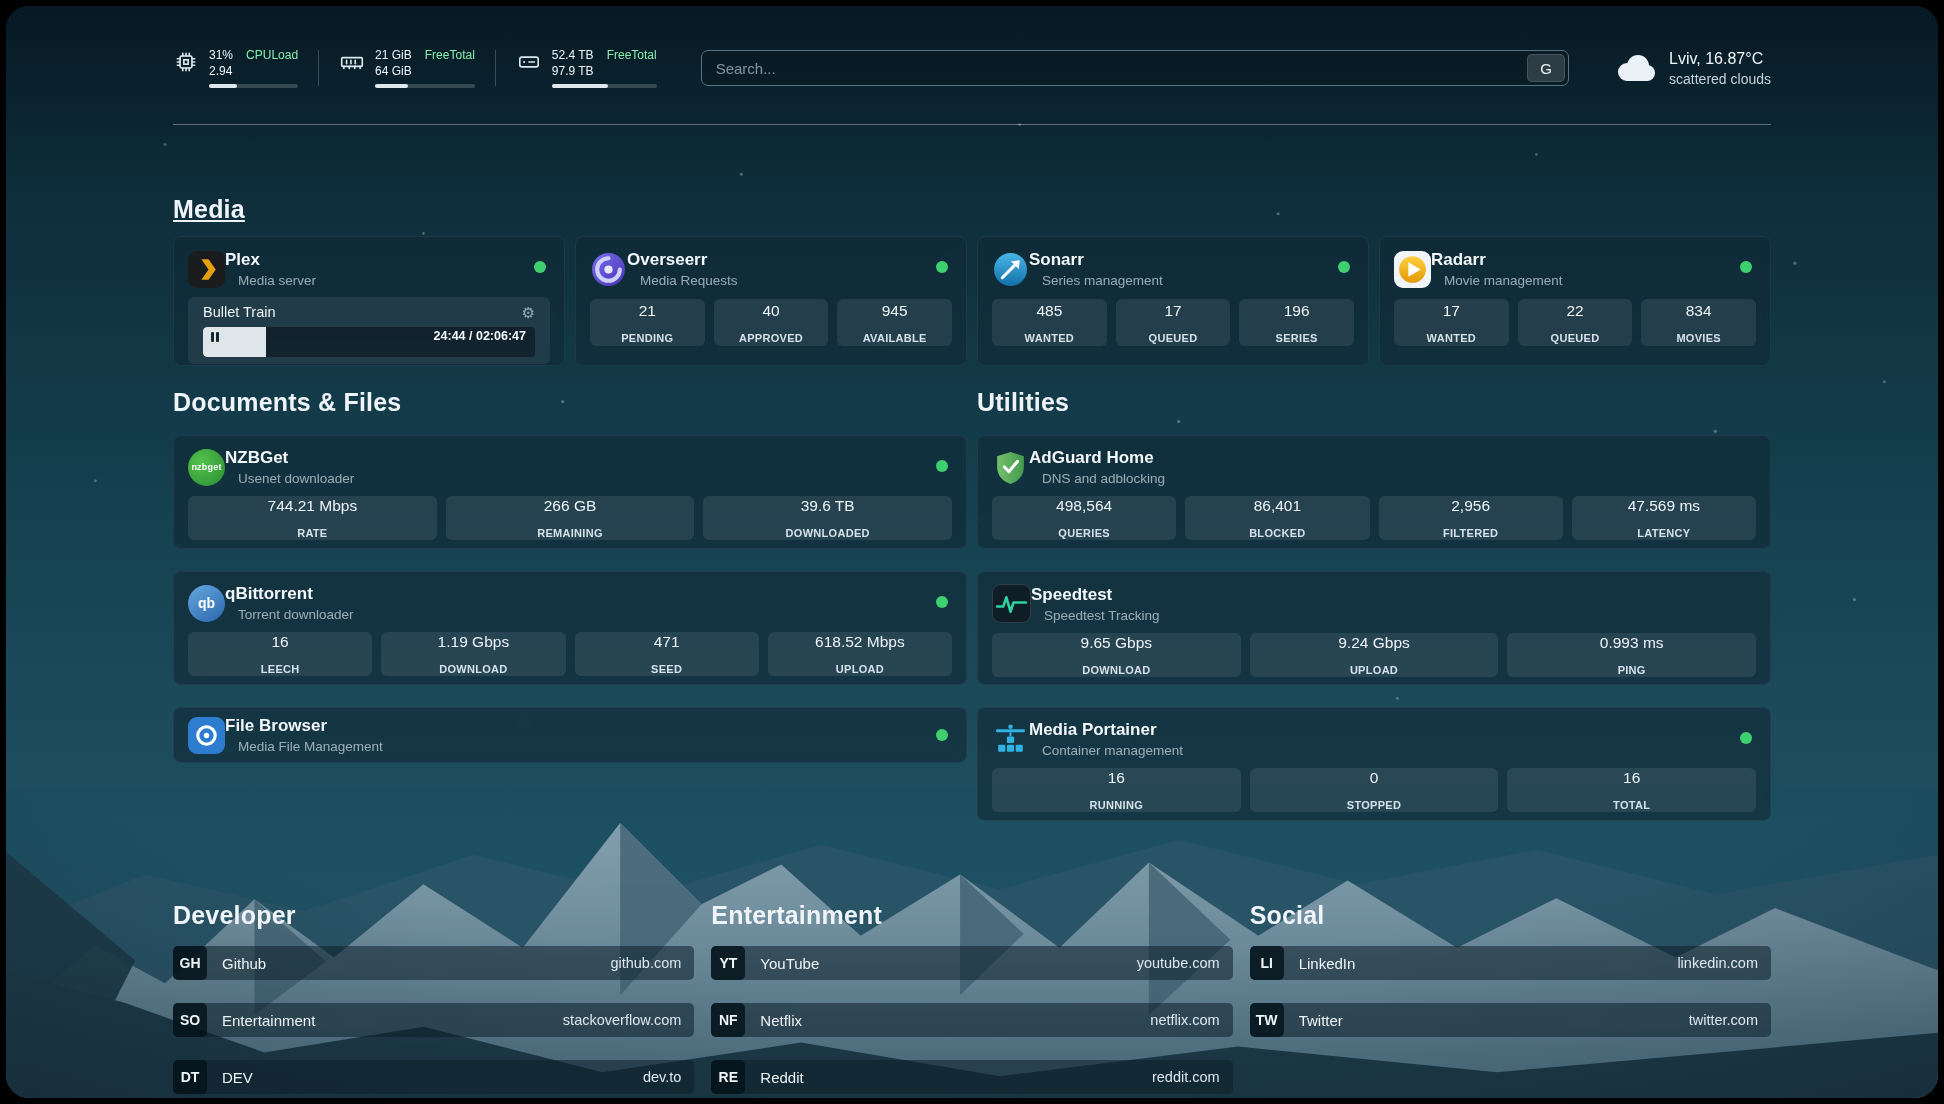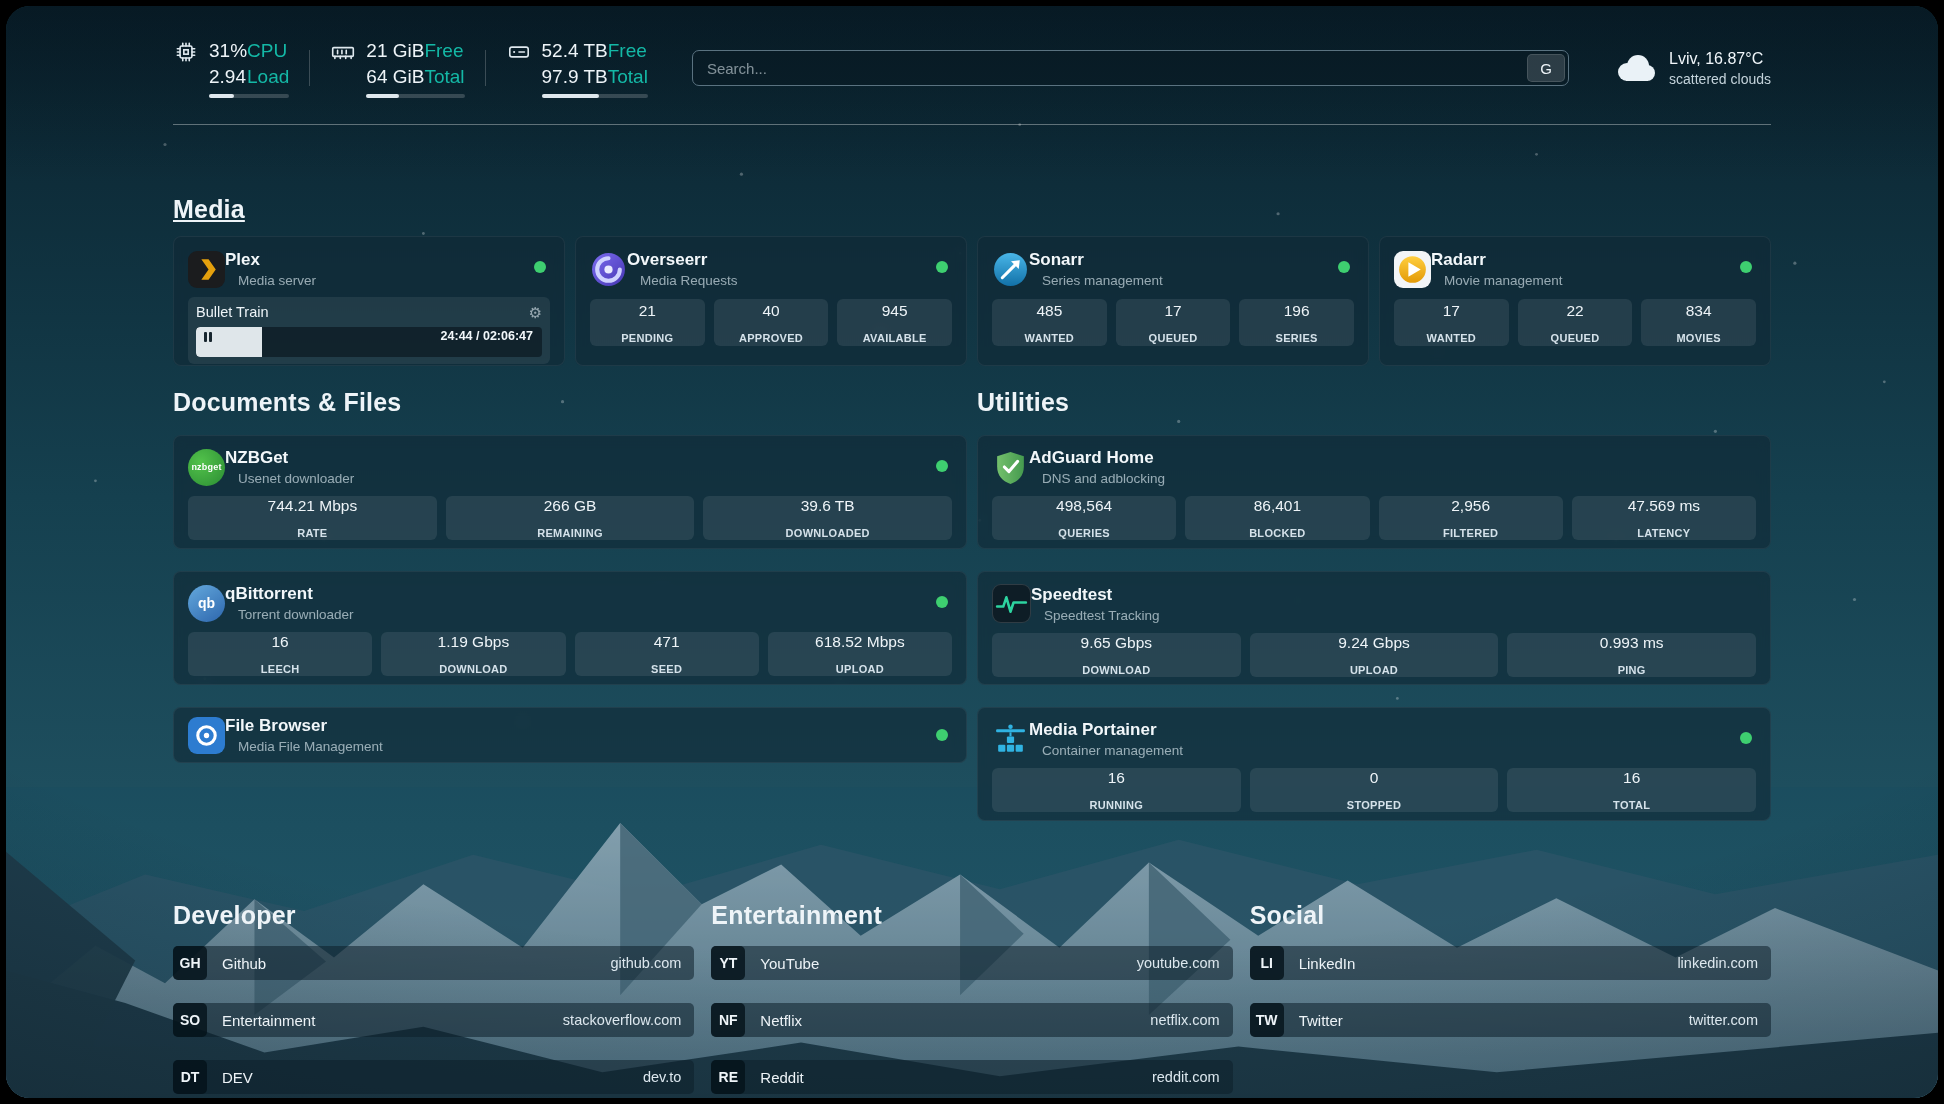--- a/index.html
+++ b/index.html
@@ -10,23 +10,23 @@
     background:radial-gradient(120% 95% at 50% 35%, rgba(0,0,0,0) 55%, rgba(2,12,20,0.45) 100%),
                linear-gradient(180deg, rgba(4,16,24,0.45), rgba(4,16,24,0) 16%);}
   .content{position:relative;z-index:2;padding:36px 167px 0;box-sizing:border-box;}
 
   
   .topbar{display:flex;align-items:center;height:52px;}
   .sysstats{display:flex;align-items:center;gap:20px;}
   .sys-stat{display:flex;align-items:flex-start;gap:10px;}
   .sicon{margin-top:1px;line-height:0;}
   .stat-body{display:flex;flex-direction:column;}
-  .stat-cols{display:flex;font-size:19px;line-height:1.32;}
+  .stat-cols{display:flex;gap:13px;font-size:12px;line-height:1.32;}
   .vals{display:flex;flex-direction:column;color:#eef4f8;font-weight:500;}
-  .labs{display:flex;flex-direction:column;color:#14b8a6;}
+  .labs{display:flex;flex-direction:row;color:#86efac;text-align:right;}
   .pbar{margin-top:5px;height:4px;border-radius:2px;background:rgba(255,255,255,0.18);width:100%;}
   .pfill{height:100%;border-radius:2px;background:#dfe8ed;}
   .vsep{width:1px;height:36px;background:rgba(255,255,255,0.20);}
   .searchwrap{flex:1;margin:0 44px;position:relative;}
   .search-input{width:100%;height:36px;box-sizing:border-box;background:rgba(9,25,34,0.45);
     border:1px solid #5a7280;border-radius:7px;color:#e8f0f5;font-size:15px;
     padding:0 54px 0 14px;outline:none;font-family:inherit;}
   .search-input::placeholder{color:rgba(230,240,246,0.55);}
   .gbtn{position:absolute;right:4px;top:4px;bottom:4px;width:38px;border:1px solid rgba(255,255,255,0.12);
     border-radius:5px;background:rgba(255,255,255,0.15);color:#eef4f8;font-size:15px;font-family:inherit;cursor:pointer;}
@@ -54,21 +54,21 @@
   .small-card .dot{top:50%;margin-top:-6px;}
   .stats{display:flex;gap:9px;margin-top:11px;}
   .stat-box{flex:1;background:rgba(255,255,255,0.085);border-radius:6px;height:47px;display:flex;
     flex-direction:column;align-items:center;justify-content:center;gap:12px;min-width:0;}
   .doc-card .stat-box{height:44px;margin-top:0;}
   .doc-card .stats{margin-top:10px;}
   .sb-val{font-size:15.5px;color:#eef4f8;white-space:nowrap;}
   .sb-lab{font-size:11px;font-weight:700;color:#d5e2ea;letter-spacing:0.3px;}
 
   
-  .now-playing{margin-top:9px;background:rgba(255,255,255,0.07);border-radius:6px;padding:7px 8px;}
+  .now-playing{margin-top:9px;background:rgba(255,255,255,0.07);border-radius:6px;padding:7px 15px;}
   .np-row{display:flex;align-items:center;justify-content:space-between;}
   .np-title{font-size:14.5px;color:#eef4f8;}
   .gear{color:rgba(230,240,246,0.6);font-size:15px;line-height:1;cursor:pointer;}
   .np-progress{position:relative;margin-top:7px;height:30px;border-radius:4px;background:rgba(5,15,22,0.55);overflow:hidden;}
   .np-fill{position:absolute;left:0;top:0;bottom:0;background:#dfe6ea;border-radius:4px 0 0 4px;}
   .np-pause{position:absolute;left:8px;top:4.5px;display:flex;gap:2.5px;cursor:pointer;}
   .np-pause i{width:2.5px;height:10px;background:#18262f;border-radius:1px;display:block;}
   .np-time{position:absolute;right:9px;top:0;font-size:12.5px;font-weight:600;color:#f2f7fa;line-height:19px;}
 
   

